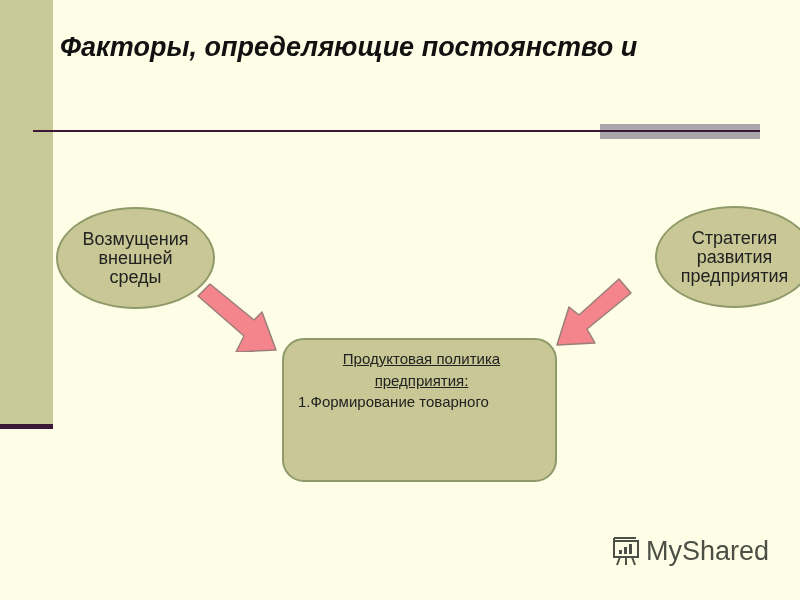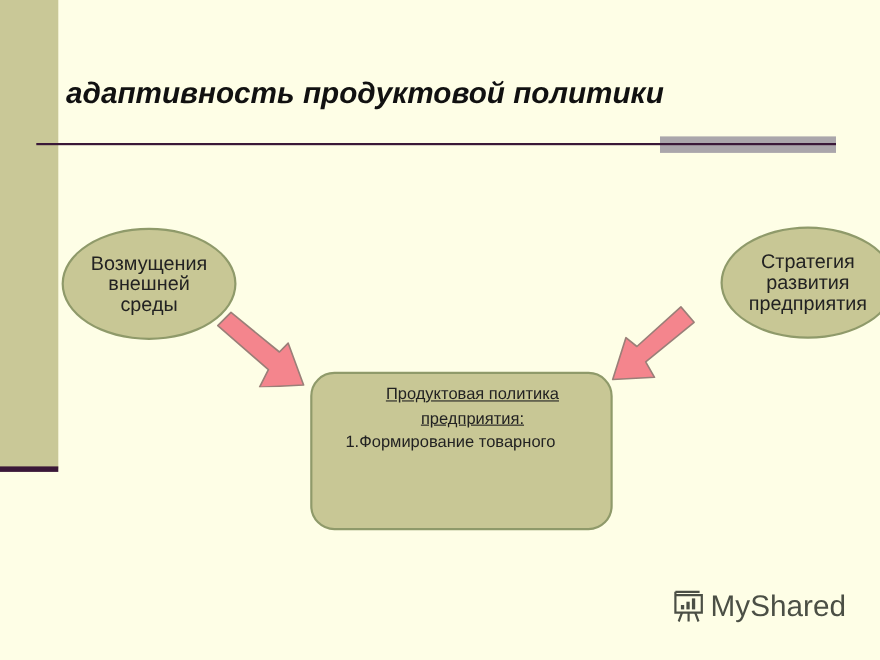--- a/index.html
+++ b/index.html
@@ -47,42 +47,41 @@
     }
     .ellipse-left { left: 56px; top: 207px; width: 159px; height: 102px; }
     .ellipse-right { left: 655px; top: 206px; width: 159px; height: 102px; }
     .center-box {
       position: absolute; left: 282px; top: 338px;
       width: 275px; height: 144px;
       background: #c8c795;
       border: 2px solid #8f9a6a;
       border-radius: 22px;
       box-sizing: border-box;
-      padding: 8px 10px 0 30px;
+      padding: 8px 10px 0 14px;
       font-size: 15px; line-height: 21.5px; color: #222;
     }
     .center-box .heading {
       text-align: center; text-decoration: underline;
     }
     .arrow { position: absolute; }
     .watermark {
       position: absolute; left: 608px; top: 534px;
       display: flex; align-items: center; gap: 4px;
       color: #4b4f45; font-size: 27px;
     }
   </style>
 </head>
 <body>
 
 <div class="left-bar"></div>
 <div class="left-bar-foot"></div>
 
 <h1 class="title">
-  <br>
-  <span>адаптивность продуктовой политики</span>
+  <span>Факторы, определяющие постоянство и</span><br>
 </h1>
 
 <div class="rule-accent"></div>
 <div class="rule"></div>
 
 <div class="ellipse ellipse-left">
   <span>Возмущения</span>
   <span>внешней</span>
   <span>среды</span>
 </div>

